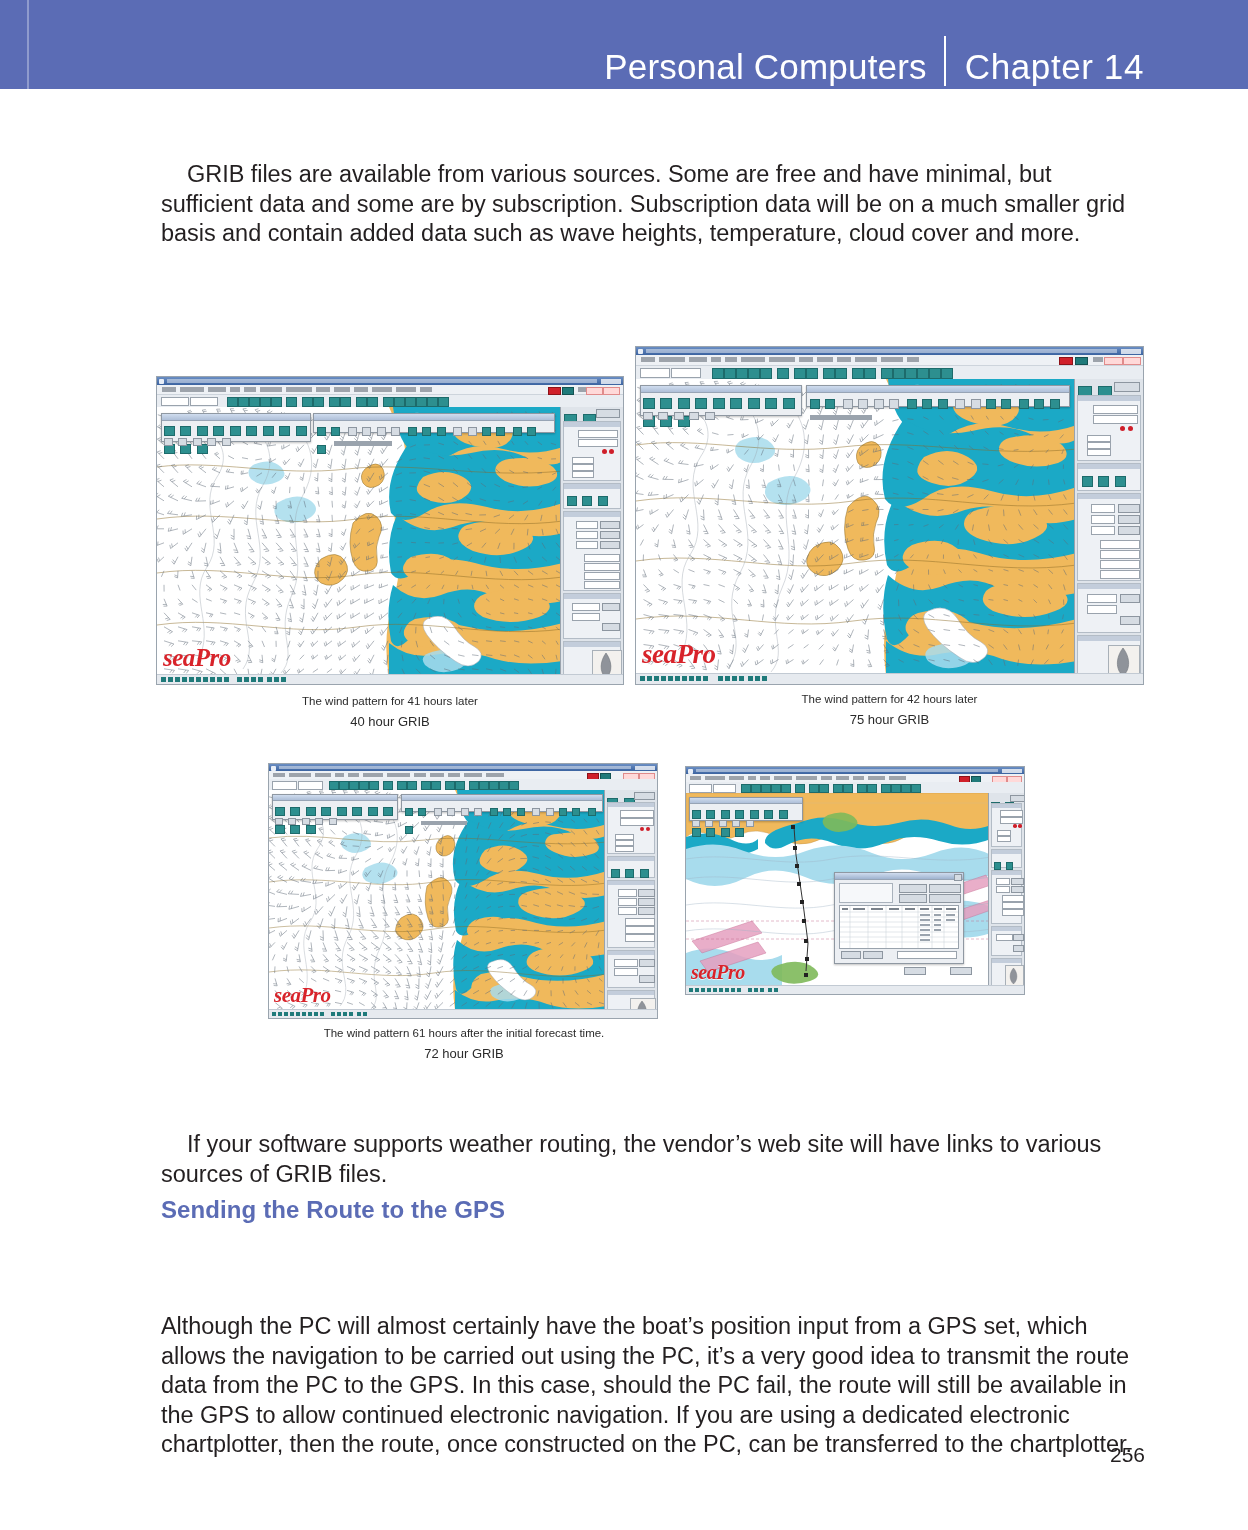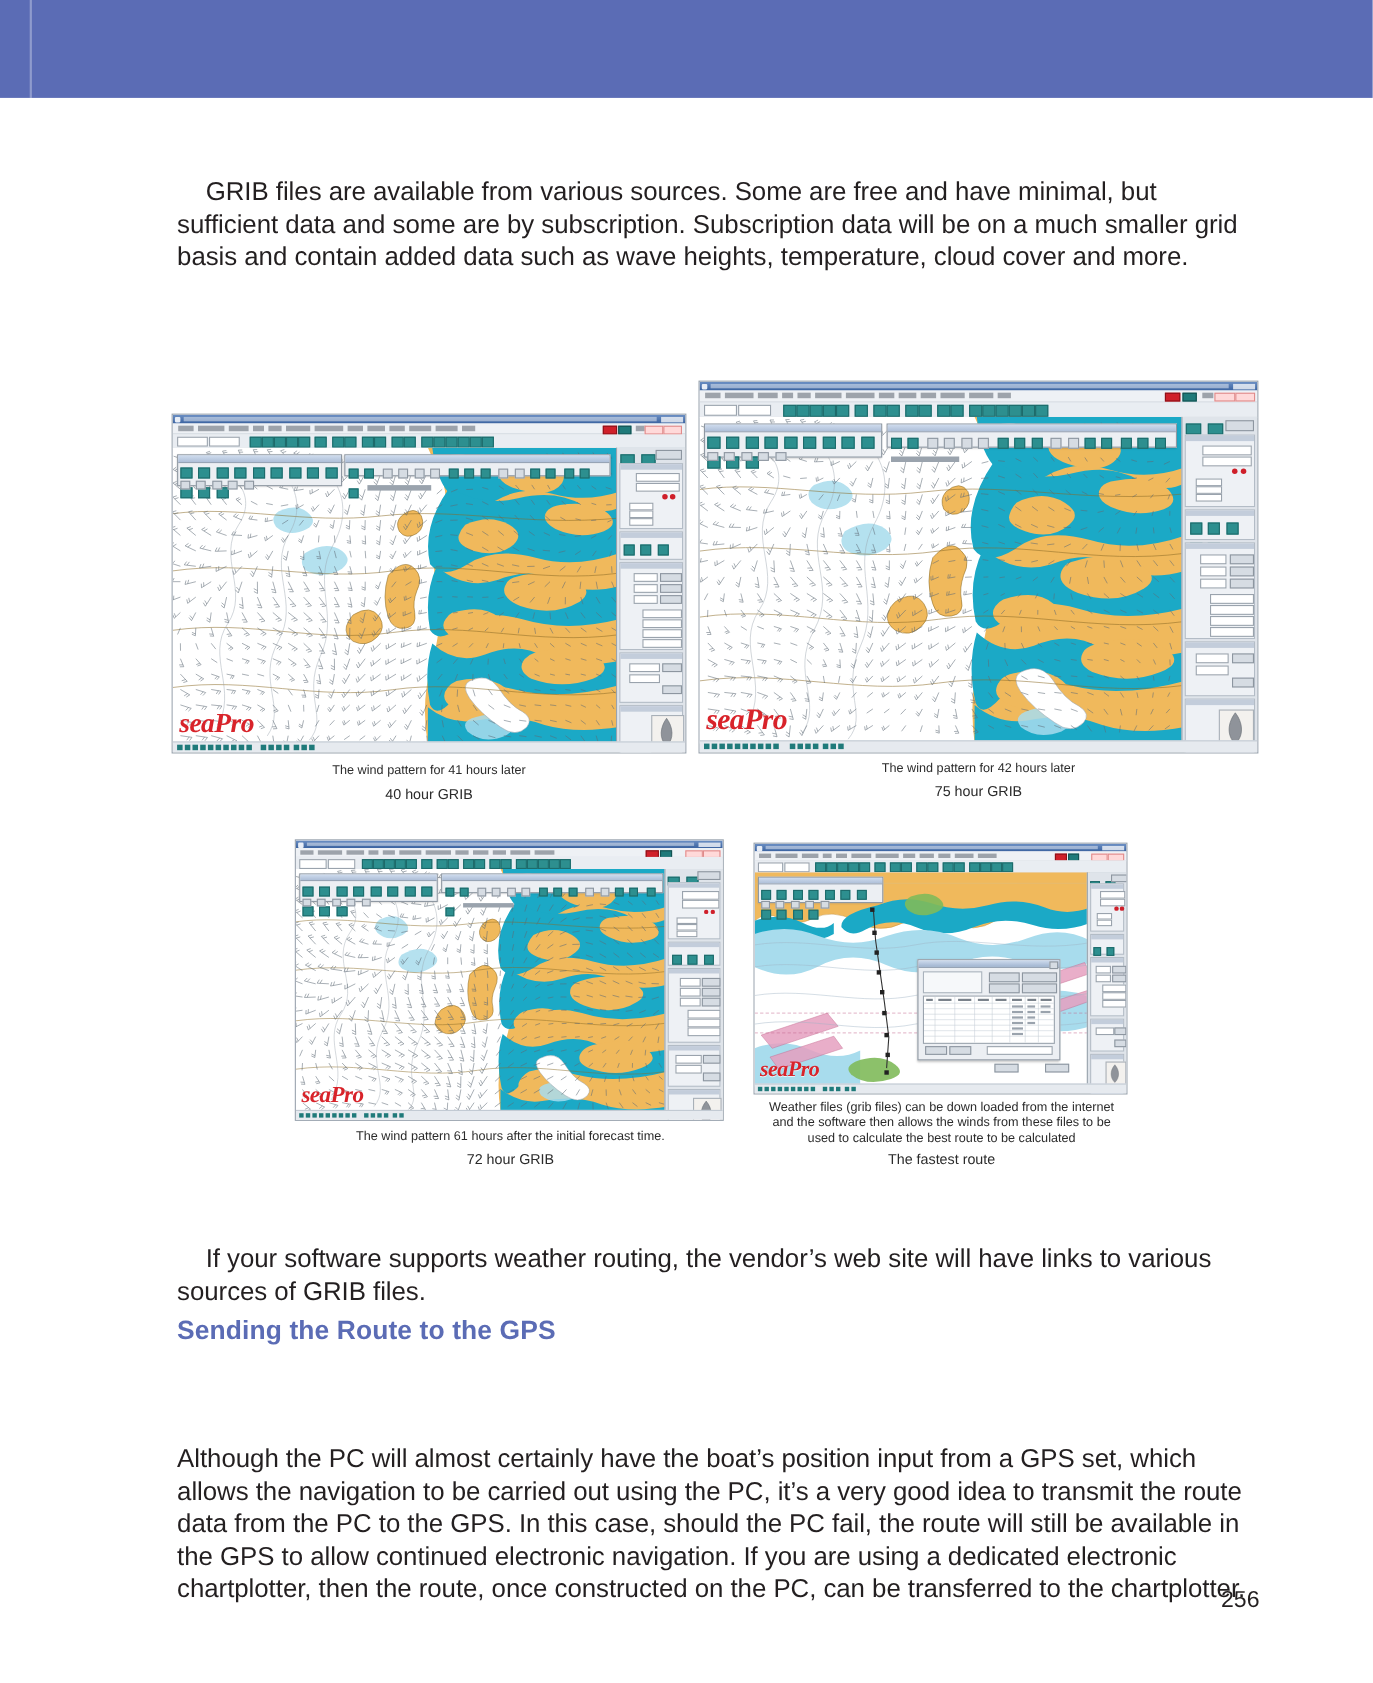--- a/index.html
+++ b/index.html
@@ -171,20 +171,25 @@
     text-shadow:0 1px 0 rgba(255,255,255,.7);
   }
   .mapwrap{position:absolute;overflow:hidden;background:#ffffff;}
   .mapsvg{display:block;}
 </style>
 </head>
 <body>
 
 <div class="page-header">
   <div class="header-hairline"></div>
+  <div class="header-title-wrap">
+    <span>Personal Computers</span>
+    <span class="header-sep"></span>
+    <span class="header-chapter">Chapter 14</span>
+  </div>
 </div>
 
 <div class="body-col" id="intro-block">
   <p class="para indent">GRIB files are available from various sources. Some are free and have minimal, but sufficient data and some are by subscription. Subscription data will be on a much smaller grid basis and contain added data such as wave heights, temperature, cloud cover and more.</p>
 </div>
 
 <div class="figures">
 
   <div class="figure" id="fig-24">
     <div class="shot">
@@ -2768,24 +2773,20 @@
         <div class="sq" style="left:45px;top:1.5px;width:4px;height:4px;"></div>
         <div class="sq" style="left:51px;top:1.5px;width:4px;height:4px;"></div>
         <div class="sq" style="left:62px;top:1.5px;width:4px;height:4px;"></div>
         <div class="sq" style="left:68px;top:1.5px;width:4px;height:4px;"></div>
         <div class="sq" style="left:74px;top:1.5px;width:4px;height:4px;"></div>
         <div class="sq" style="left:82px;top:1.5px;width:4px;height:4px;"></div>
         <div class="sq" style="left:88px;top:1.5px;width:4px;height:4px;"></div>
       </div>
     </div>
   </div>
-  <div class="caption ml" id="cap-route">
-    <span>Weather files (grib files) can be down loaded from the internet and the software then allows the winds from these files to be used to calculate the best route to be calculated</span>
-    <span class="cap2">The fastest route</span>
-  </div>
 
 </div>
 
 <div class="body-col" id="after-figs">
   <p class="para indent">If your software supports weather routing, the vendor’s web site will have links to various sources of GRIB files.</p>
 </div>
 
 <h2 class="section-head">Sending the Route to the GPS</h2>
 
 <div class="body-col" id="gps-block">

